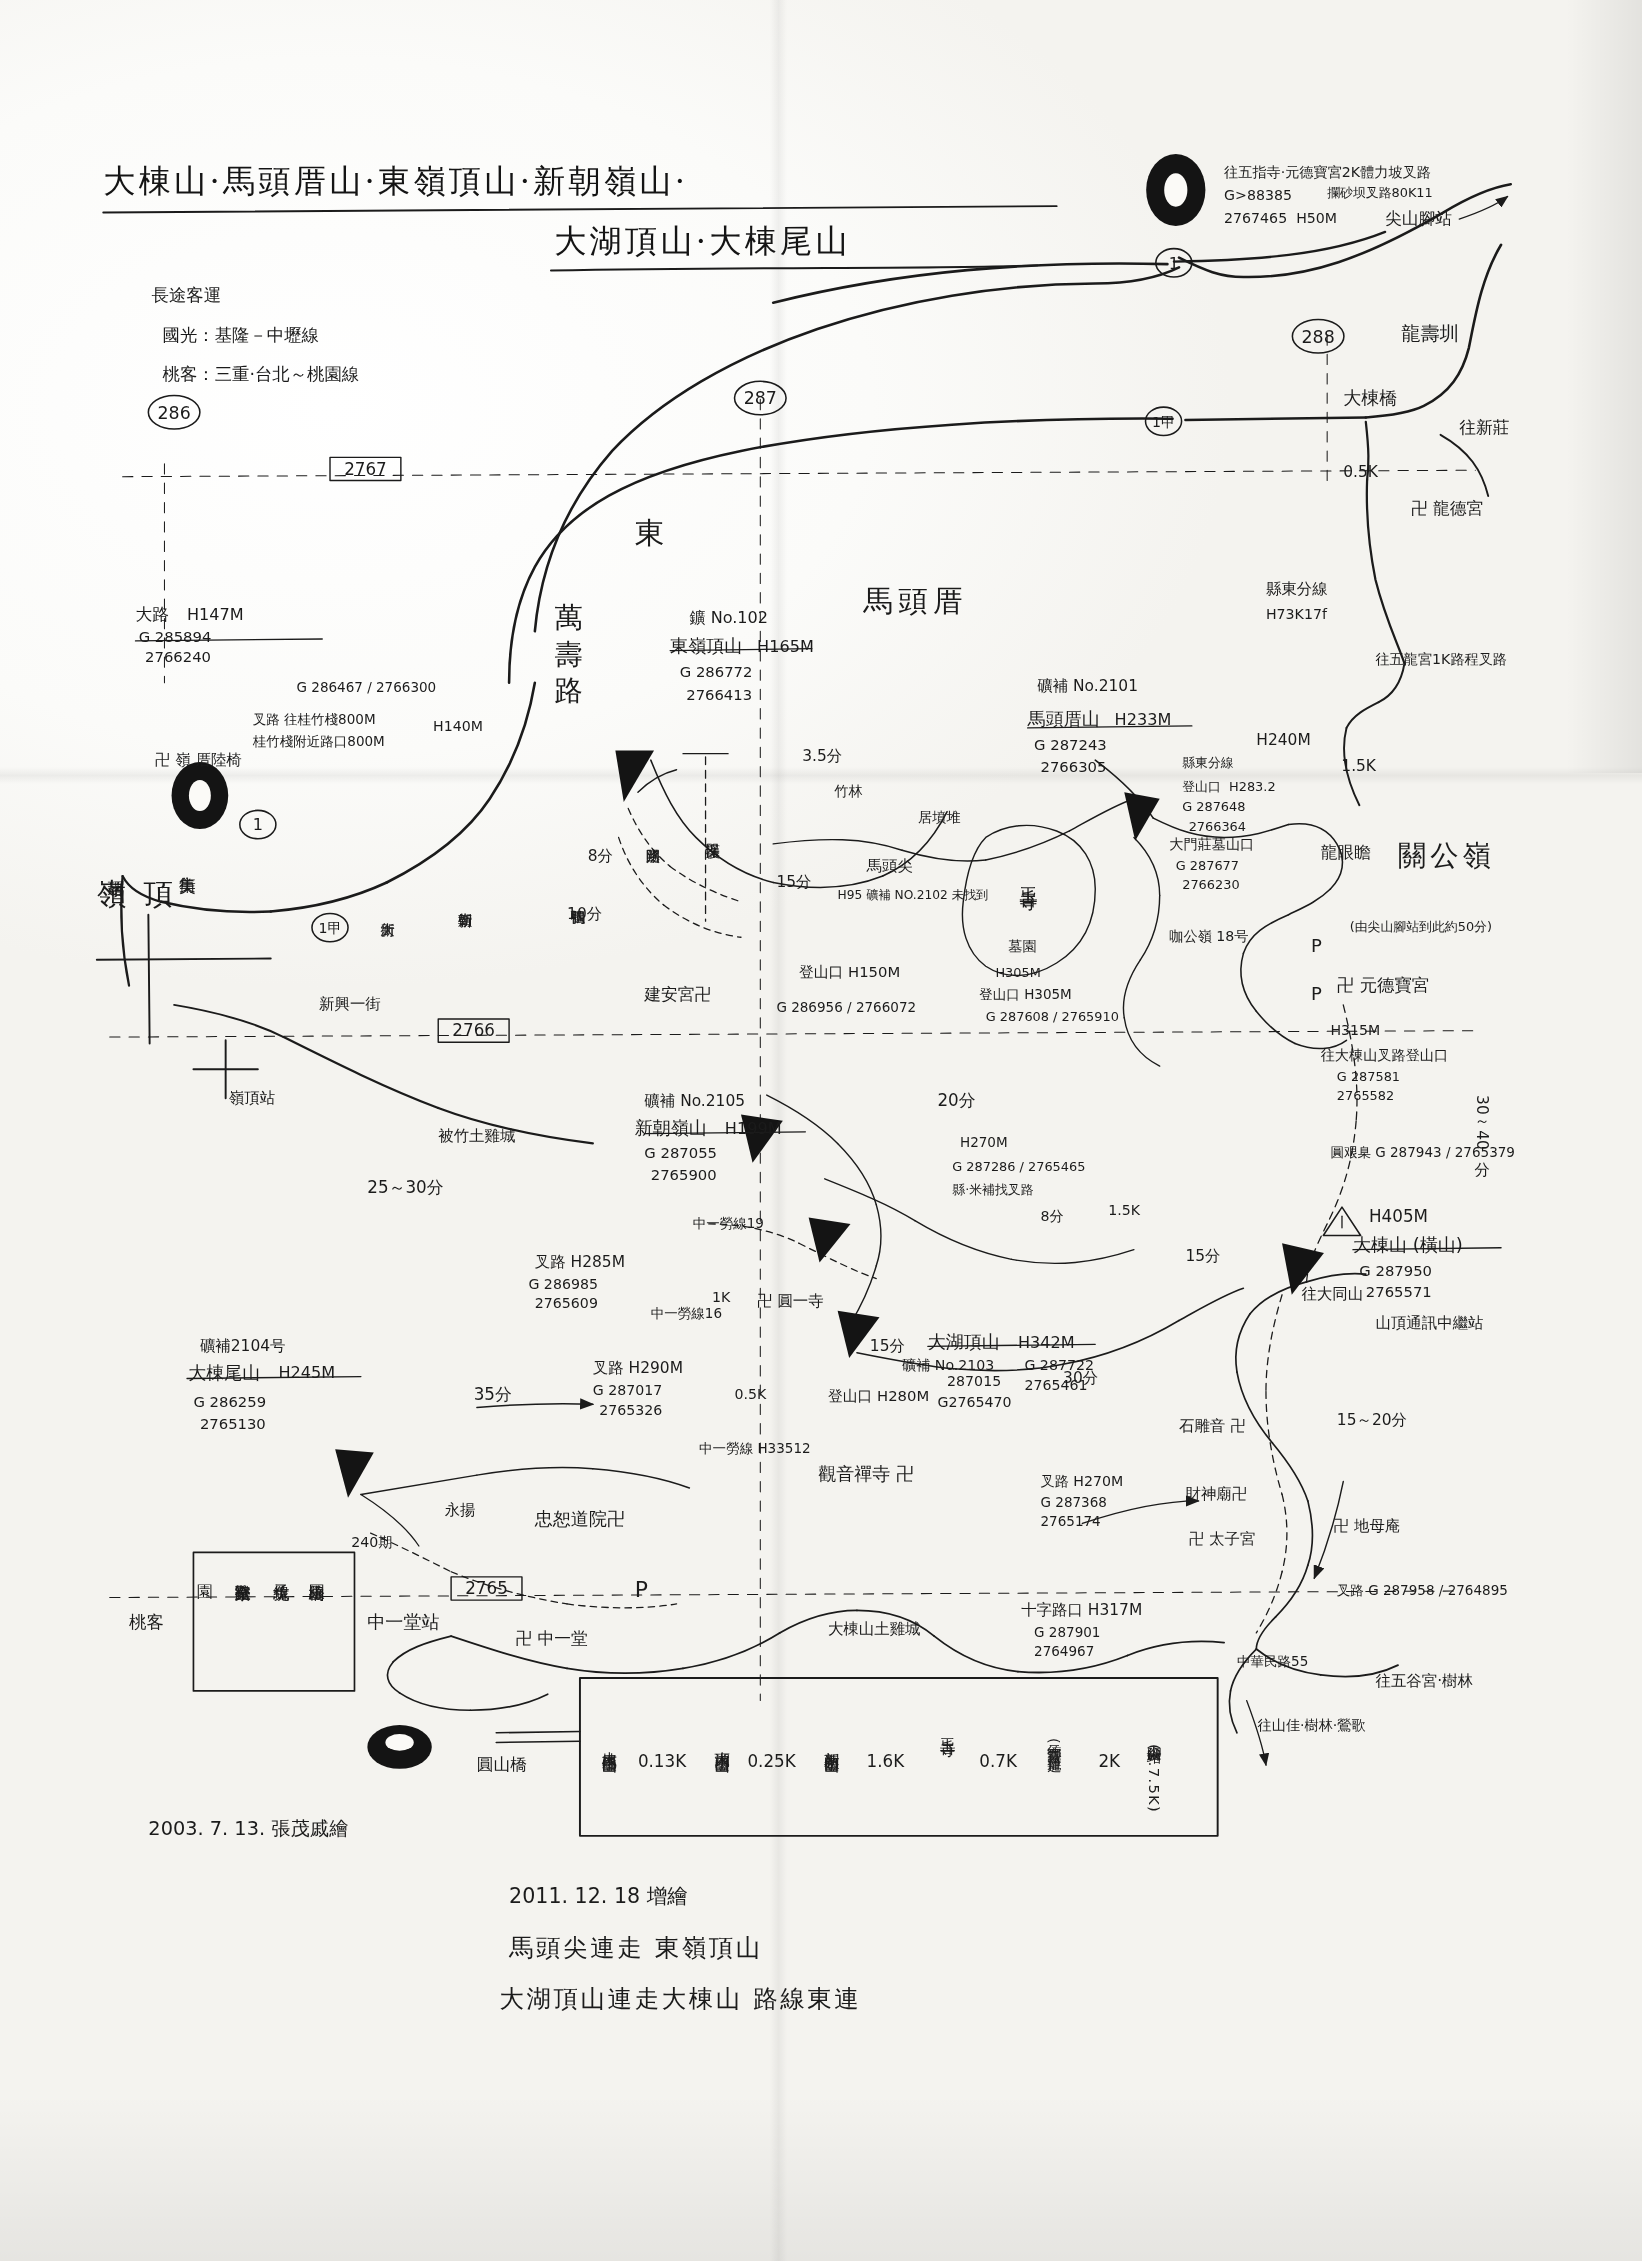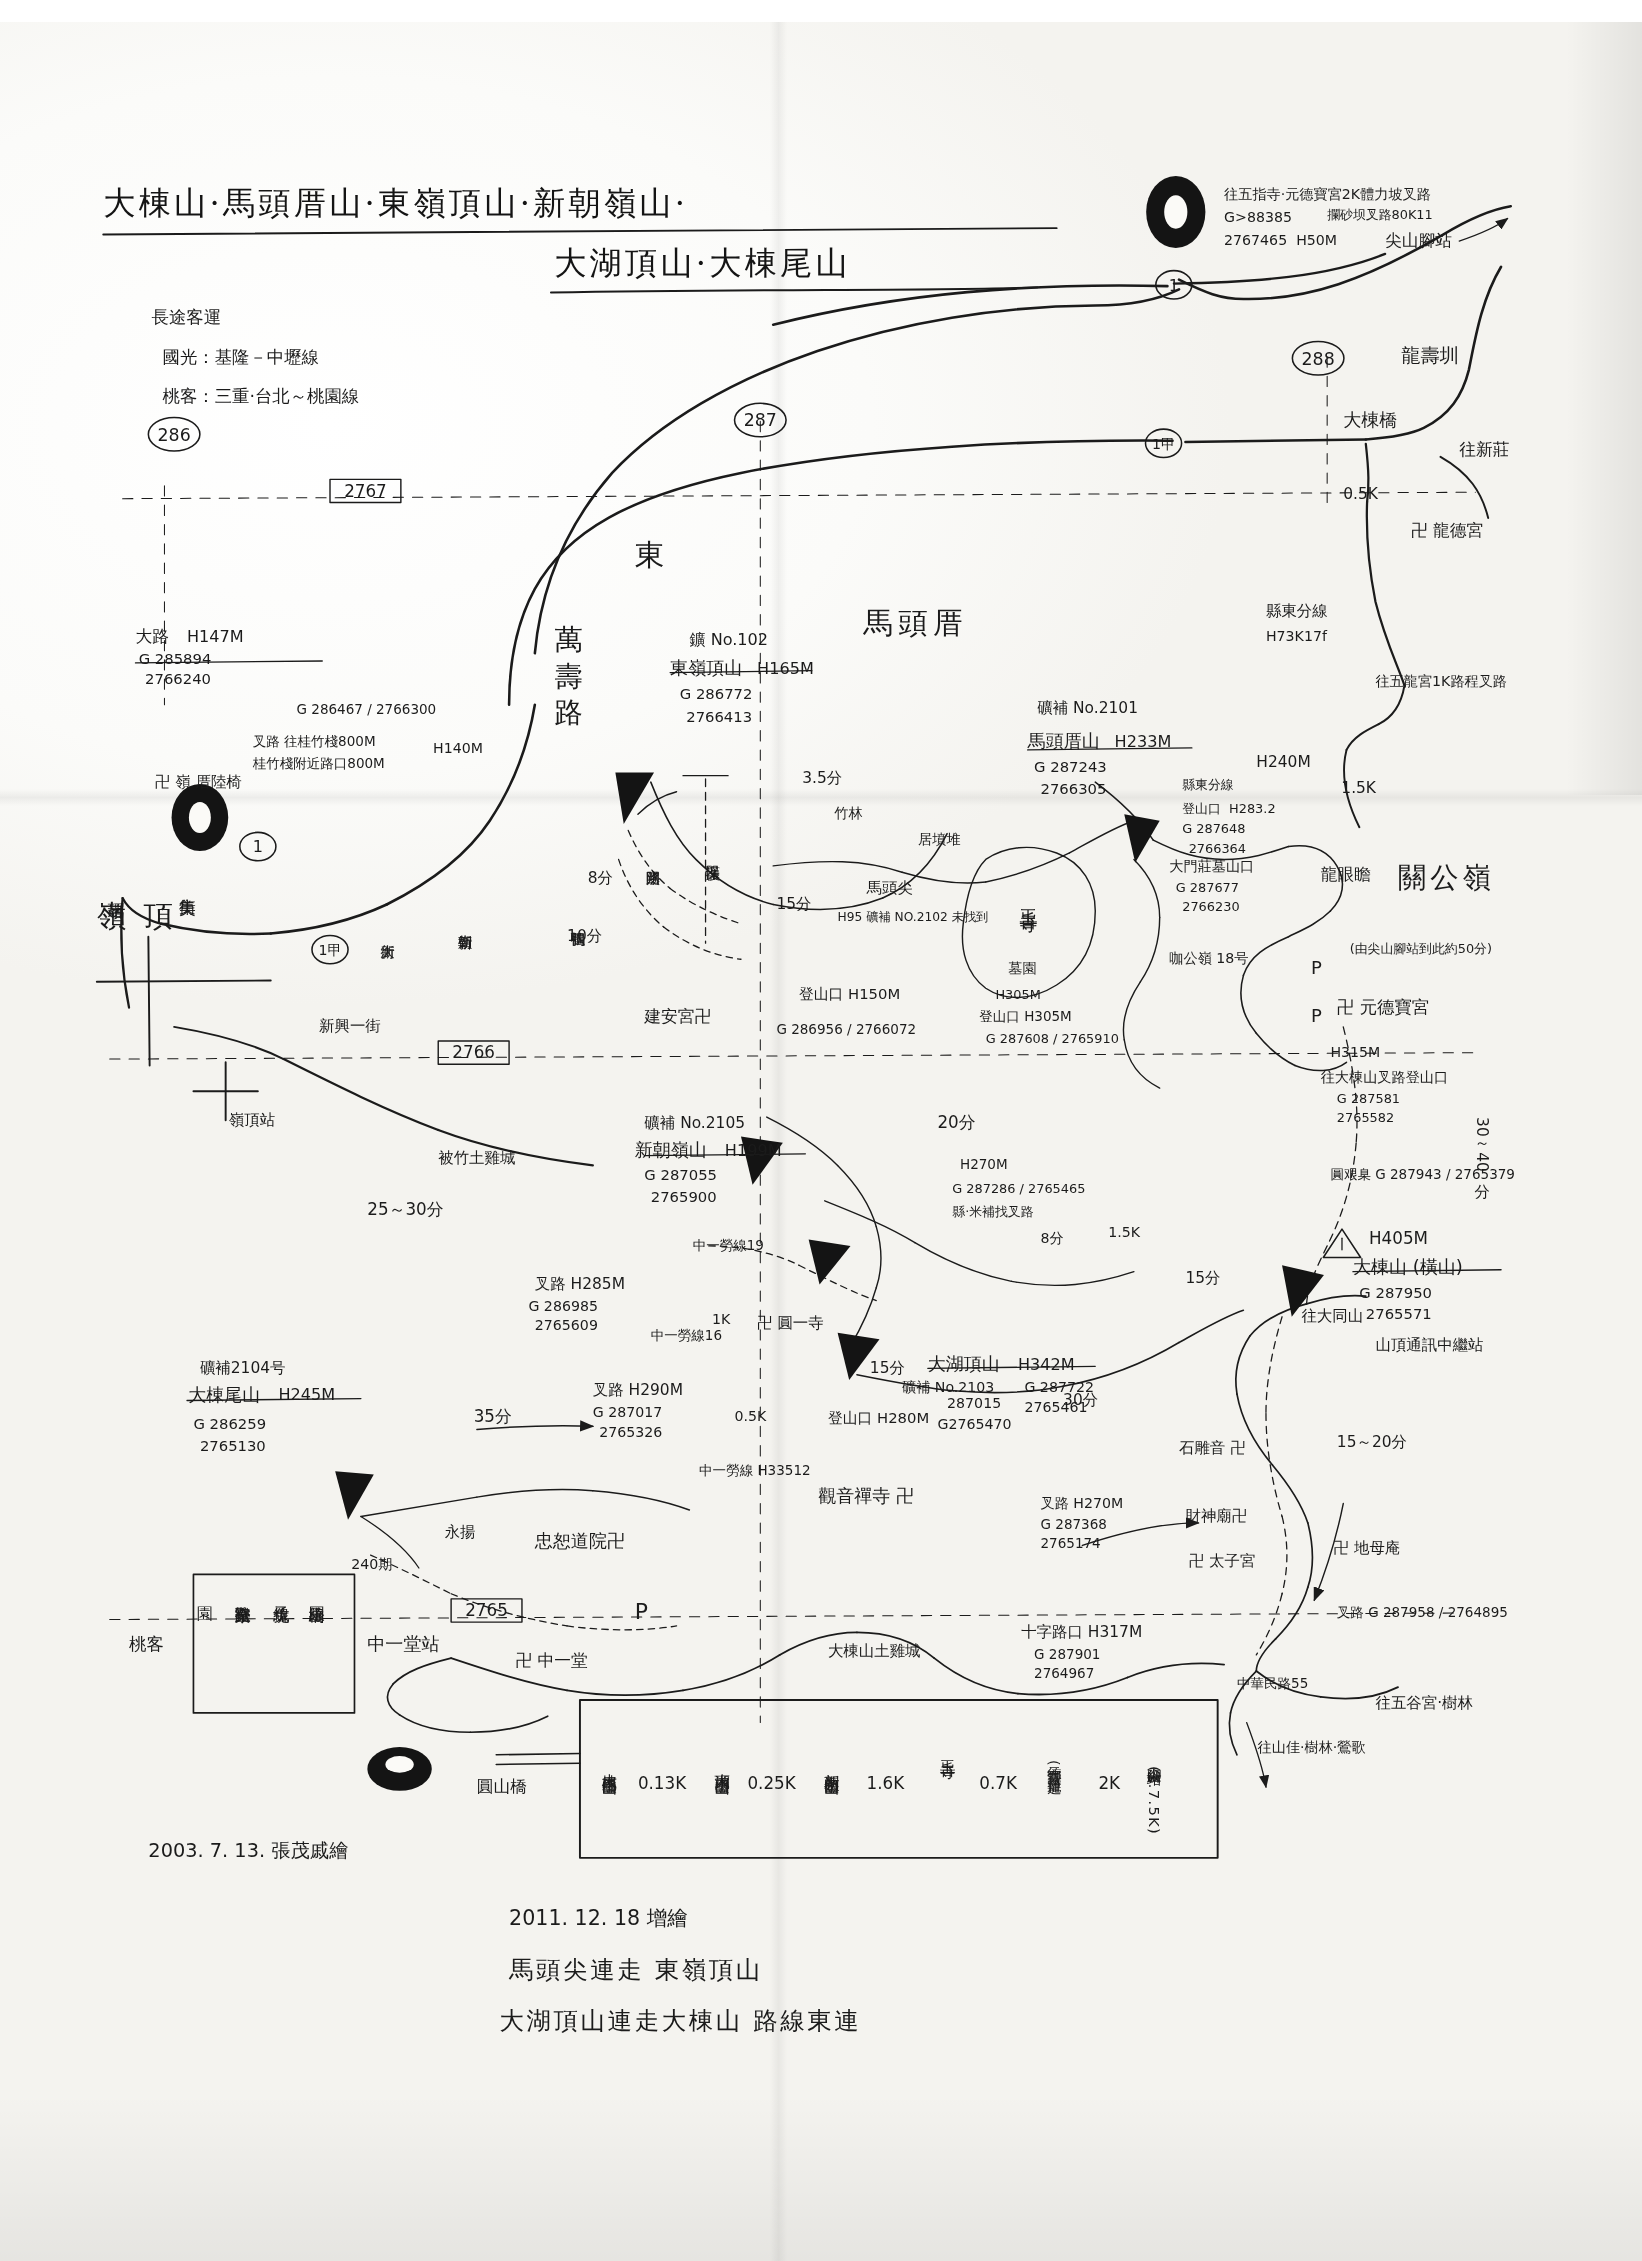--- a/index.html
+++ b/index.html
@@ -13,21 +13,20 @@
     position: relative;
     overflow: hidden;
     font-family: "DejaVu Sans", sans-serif;
   }
   #sheet {
     position: absolute;
     inset: 0;
     background:
       radial-gradient(ellipse 902px 580px at 20% 18%, #ffffff 0%, #fbfbf9 60%, #f4f3ef 100%),
       linear-gradient(180deg, #fcfcfa 0%, #f7f6f2 50%, #f2f1ec 100%);
-    margin-top: 22px;
   }
   
   .crease {
     position: absolute;
     pointer-events: none;
     background: linear-gradient(90deg, rgba(0,0,0,0.05), rgba(0,0,0,0.0) 60%);
   }
   .crease.h {
     left: 0; right: 0; height: 17px;
     background: linear-gradient(180deg, rgba(0,0,0,0.0), rgba(0,0,0,0.055), rgba(0,0,0,0.0));

